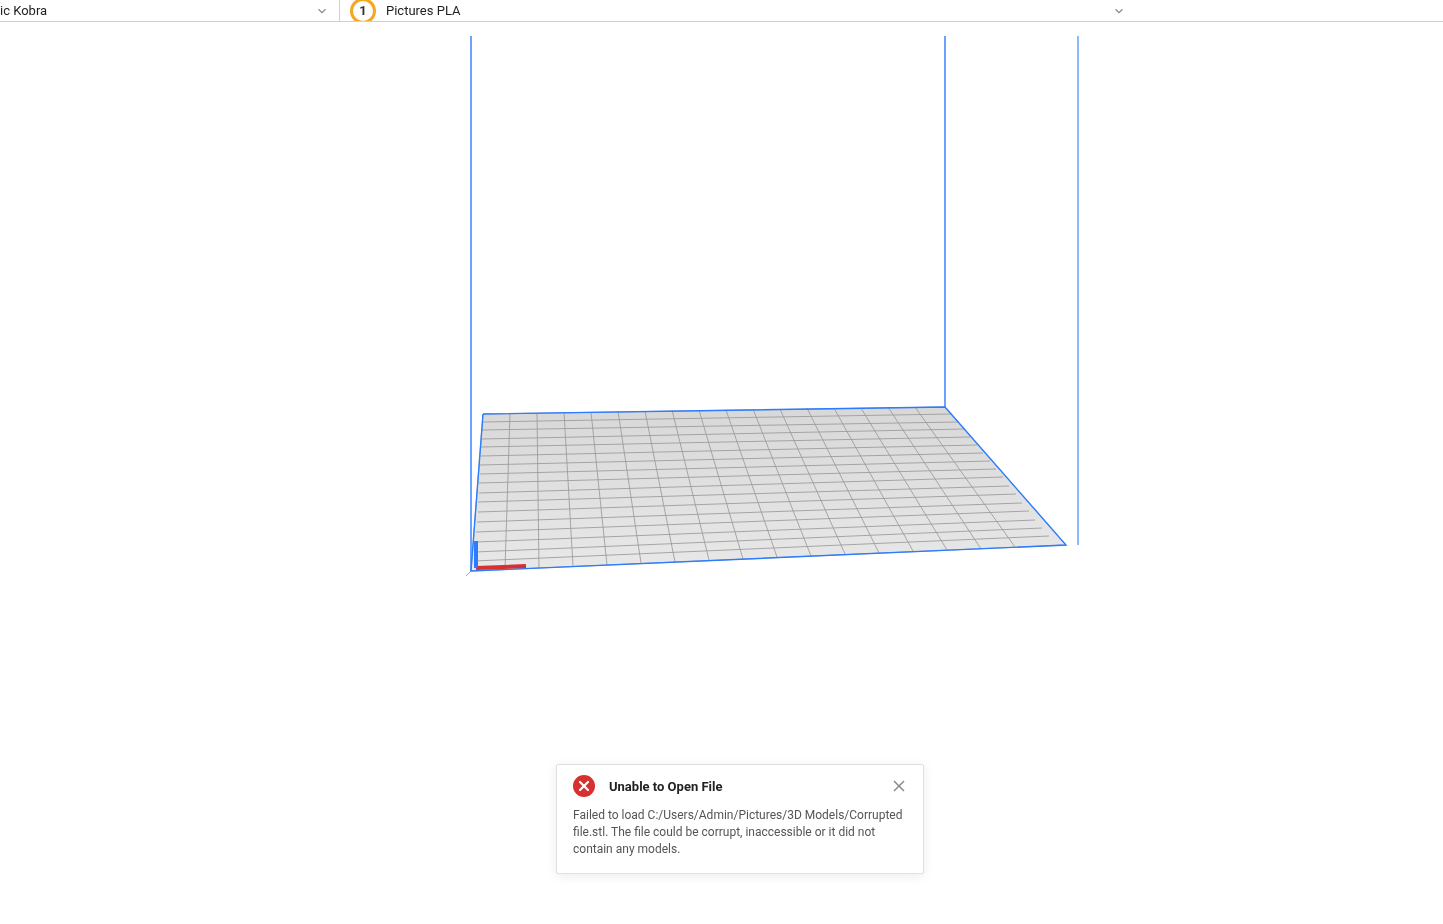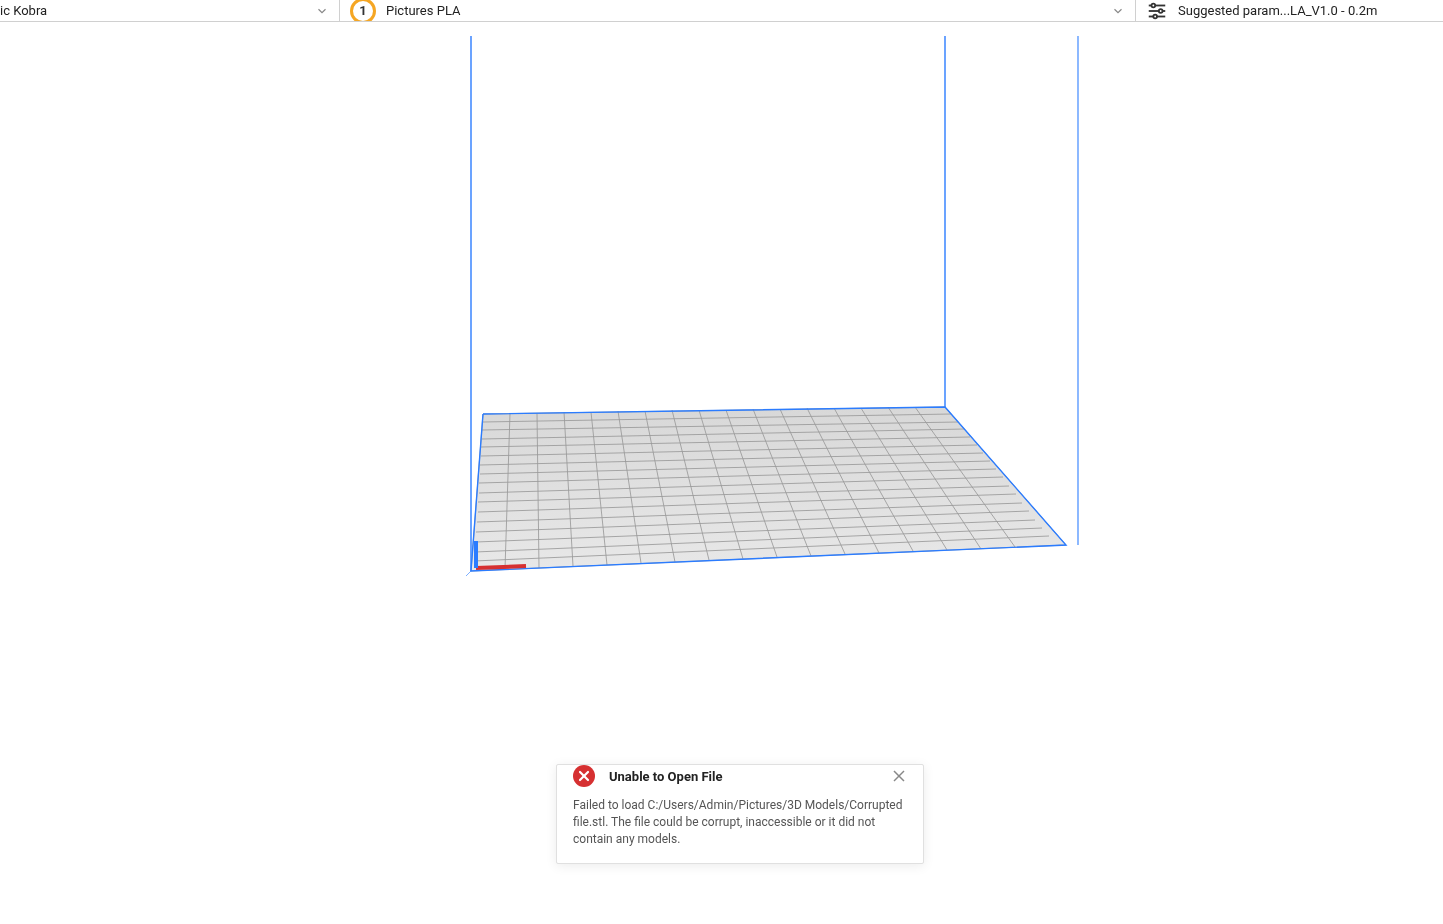--- a/index.html
+++ b/index.html
@@ -74,21 +74,21 @@
     
     .toast {
       position: absolute;
       left: 556px;
       top: 764px;
       width: 368px;
       background: #ffffff;
       border: 1px solid #e0e0e0;
       border-radius: 2px;
       box-shadow: 0 2px 12px rgba(0,0,0,0.08);
-      padding: 0 16px 16px 16px;
+      padding: 10px 16px 16px 16px;
     }
     .toast-header {
       display: flex;
       align-items: center;
       margin-bottom: 10px;
     }
     .toast-icon {
       width: 22px; height: 22px;
       border-radius: 50%;
       background: #d63031;
@@ -128,31 +128,20 @@
   <div class="toolbar-section section-material">
     <div class="extruder-badge">
       <span>1</span>
     </div>
     <span class="toolbar-label">Pictures PLA</span>
     <svg class="chevron" viewBox="0 0 24 24" fill="none" stroke="#888" stroke-width="2">
       <polyline points="6 9 12 15 18 9"></polyline>
     </svg>
   </div>
 
-  <div class="toolbar-section section-profile">
-    <svg class="settings-icon" viewBox="0 0 24 24" fill="none" stroke="#333" stroke-width="2">
-      <line x1="3" y1="6" x2="21" y2="6"></line>
-      <circle cx="8" cy="6" r="2" fill="#fff"></circle>
-      <line x1="3" y1="12" x2="21" y2="12"></line>
-      <circle cx="16" cy="12" r="2" fill="#fff"></circle>
-      <line x1="3" y1="18" x2="21" y2="18"></line>
-      <circle cx="10" cy="18" r="2" fill="#fff"></circle>
-    </svg>
-    <span class="toolbar-label">Suggested param...LA_V1.0 - 0.2m</span>
-  </div>
 
 </div>
 
 <div class="viewport">
   <svg width="1443" height="888">
 
     <line x1="471" y1="0" x2="471" y2="535" stroke="#2b7cff" stroke-width="1.4"></line>
     <line x1="945" y1="0" x2="945" y2="371" stroke="#2b7cff" stroke-width="1.4"></line>
     <line x1="1078" y1="0" x2="1078" y2="509" stroke="#2b7cff" stroke-width="1.2" opacity="0.9"></line>
 

